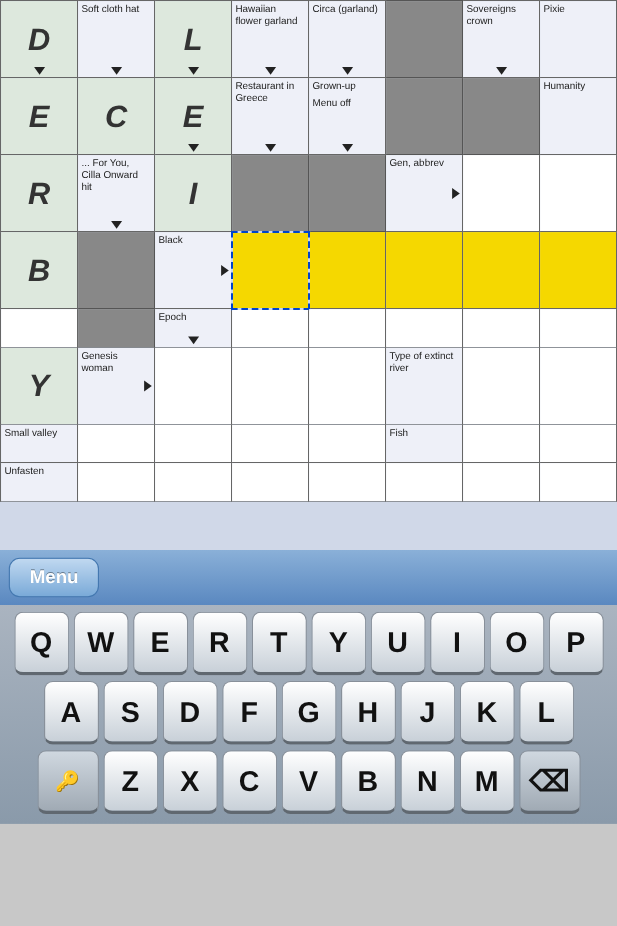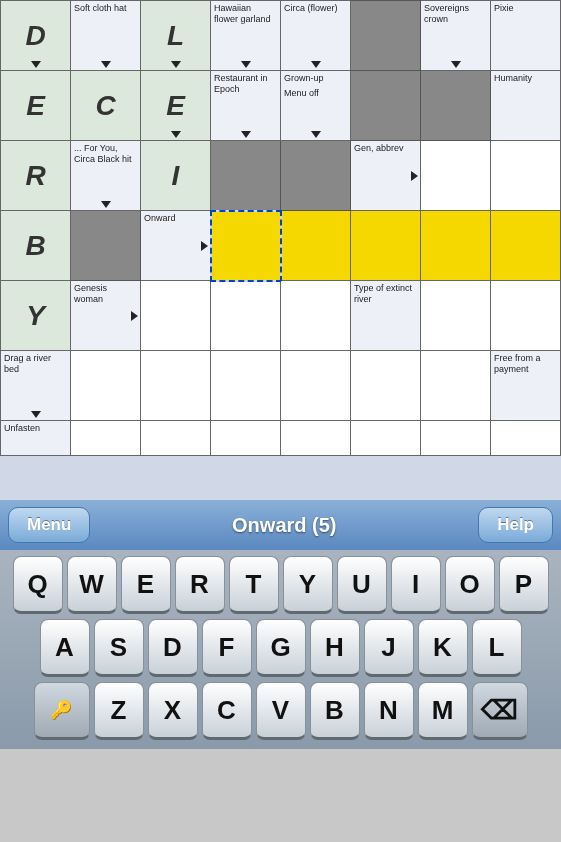--- a/index.html
+++ b/index.html
@@ -190,120 +190,132 @@
       </td>
       <td class="letter-cell">
         <em>L</em>
         <div class="arrow-down"></div>
       </td>
       <td class="clue-cell">
         <span>Hawaiian flower garland</span>
         <div class="arrow-down"></div>
       </td>
       <td class="clue-cell">
-        <span>Circa (flower)</span>
+        <span>Circa (garland)</span>
         <div class="arrow-down"></div>
       </td>
       <td class="black-cell"></td>
       <td class="clue-cell">
         <span>Sovereigns crown</span>
         <div class="arrow-down"></div>
       </td>
       <td class="clue-cell">
         <span>Pixie</span>
       </td>
     </tr>
 
     <tr>
       <td class="letter-cell"><em>E</em></td>
       <td class="letter-cell"><em>C</em></td>
       <td class="letter-cell">
         <em>E</em>
         <div class="arrow-down"></div>
       </td>
       <td class="clue-cell">
-        <div>Restaurant in Epoch</div>
+        <div>Restaurant in Greece</div>
         <div class="arrow-down"></div>
       </td>
       <td class="clue-cell">
         <div>Grown-up</div>
         <div style="margin-top:4px">Menu off</div>
         <div class="arrow-down"></div>
       </td>
       <td class="black-cell"></td>
       <td class="black-cell"></td>
       <td class="clue-cell">
         <span>Humanity</span>
       </td>
     </tr>
 
     <tr>
       <td class="letter-cell"><em>R</em></td>
       <td class="clue-cell">
-        <span>... For You, Circa Black hit</span>
+        <span>... For You, Cilla Onward hit</span>
         <div class="arrow-down"></div>
       </td>
       <td class="letter-cell"><em>I</em></td>
       <td class="black-cell"></td>
       <td class="black-cell"></td>
       <td class="clue-cell">
         <span>Gen, abbrev</span>
         <div class="arrow-right"></div>
       </td>
       <td class="white-cell"></td>
       <td class="white-cell"></td>
     </tr>
 
     <tr>
       <td class="letter-cell"><em>B</em></td>
       <td class="black-cell"></td>
       <td class="clue-cell">
-        <div>Onward</div>
+        <div>Black</div>
         <div class="arrow-right"></div>
       </td>
       <td class="selected-cell"></td>
       <td class="yellow-cell"></td>
       <td class="yellow-cell"></td>
       <td class="yellow-cell"></td>
       <td class="yellow-cell"></td>
     </tr>
 
+    <tr>
+      <td style="height:35px" class="white-cell"></td>
+      <td style="height:35px" class="black-cell"></td>
+      <td style="height:35px" class="clue-cell">
+        <div>Epoch</div>
+        <div class="arrow-down"></div>
+      </td>
+      <td style="height:35px" class="white-cell"></td>
+      <td style="height:35px" class="white-cell"></td>
+      <td style="height:35px" class="white-cell"></td>
+      <td style="height:35px" class="white-cell"></td>
+      <td style="height:35px" class="white-cell"></td>
+    </tr>
 
     <tr>
       <td class="letter-cell"><em>Y</em></td>
       <td class="clue-cell">
         <div>Genesis woman</div>
         <div class="arrow-right"></div>
       </td>
       <td class="white-cell"></td>
       <td class="white-cell"></td>
       <td class="white-cell"></td>
       <td class="clue-cell">
         <div>Type of extinct river</div>
       </td>
       <td class="white-cell"></td>
       <td class="white-cell"></td>
     </tr>
 
-
-    <tr>
-      <td class="clue-cell">
-        <div>Drag a river bed</div>
-        <div class="arrow-down"></div>
-      </td>
-      <td class="white-cell"></td>
-      <td class="white-cell"></td>
-      <td class="white-cell"></td>
-      <td class="white-cell"></td>
-      <td class="white-cell"></td>
-      <td class="white-cell"></td>
-      <td class="clue-cell">
-        <div>Free from a payment</div>
-      </td>
-    </tr>
+    <tr>
+      <td style="height:35px" class="clue-cell">
+        <div>Small valley</div>
+      </td>
+      <td style="height:35px" class="white-cell"></td>
+      <td style="height:35px" class="white-cell"></td>
+      <td style="height:35px" class="white-cell"></td>
+      <td style="height:35px" class="white-cell"></td>
+      <td style="height:35px" class="clue-cell">
+        <div>Fish</div>
+      </td>
+      <td style="height:35px" class="white-cell"></td>
+      <td style="height:35px" class="white-cell"></td>
+    </tr>
+
 
     <tr>
       <td style="height:35px" class="clue-cell">
         <div>Unfasten</div>
 
       </td>
       <td style="height:35px" class="white-cell"></td>
       <td style="height:35px" class="white-cell"></td>
       <td style="height:35px" class="white-cell"></td>
       <td style="height:35px" class="white-cell"></td>
@@ -311,22 +323,20 @@
       <td style="height:35px" class="white-cell"></td>
       <td style="height:35px" class="white-cell"></td>
     </tr>
 
   </tbody>
     </table>
 </div>
 
 <div class="toolbar">
   <button class="toolbar-btn">Menu</button>
-  <span class="toolbar-title">Onward (5)</span>
-  <button class="toolbar-btn">Help</button>
 </div>
 
 <div class="keyboard-area">
   <div class="keyboard-row">
     <div class="key">Q</div>
     <div class="key">W</div>
     <div class="key">E</div>
     <div class="key">R</div>
     <div class="key">T</div>
     <div class="key">Y</div>

